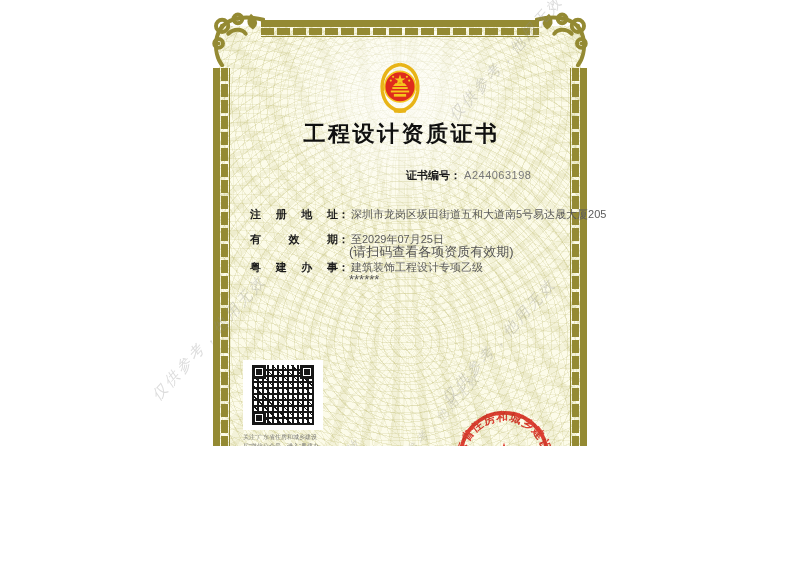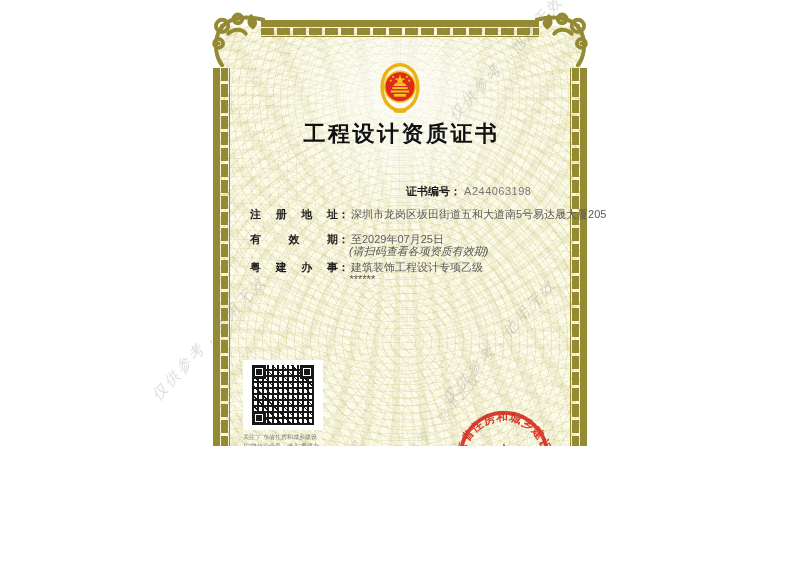--- a/index.html
+++ b/index.html
@@ -41,31 +41,31 @@
   .bar-v{width:7px;background:#948a33;}
   .lad-v{width:7px;margin-left:1px;background:repeating-linear-gradient(180deg,#948a33 0 13px,transparent 13px 16px);}
   .thin-v{width:1px;margin-left:1px;background:#948a33;}
   .edge-right .lad-v,.edge-right .thin-v{margin-left:0;margin-right:1px;}
 
   
   .content{position:absolute;inset:0;}
   .emblem{position:absolute;left:164px;top:42px;width:46px;height:54px;}
   .title{position:absolute;left:0;right:0;top:100px;text-align:center;font-size:22px;line-height:28px;
          font-weight:bold;letter-spacing:2.5px;padding-left:3px;color:#101010;}
-  .certno{position:absolute;left:193px;top:164px;font-size:11px;white-space:nowrap;}
+  .certno{position:absolute;left:193px;top:148px;font-size:11px;white-space:nowrap;}
   .certno .lab{font-weight:bold;color:#1c1c1c;}
   .certno .val{color:#767676;letter-spacing:.5px;}
 
   .fields{position:absolute;left:37px;top:187px;width:330px;}
   .f-row{height:13px;margin-bottom:12px;font-size:11px;white-space:nowrap;}
   .f-label{display:inline-block;width:88px;text-align:justify;text-align-last:justify;
            font-weight:bold;color:#1c1c1c;vertical-align:top;}
   .f-colon{font-weight:bold;color:#1c1c1c;margin-right:2px;}
   .f-value{color:#5b5b5b;}
-  .f-note{margin:-10px 16px 4px 99px;font-size:11px;height:9px;line-height:9px;color:#555;font-style:italic;}
+  .f-note{margin:-10px 16px 4px 99px;font-size:13px;height:9px;line-height:9px;color:#555;}
 
   .qrbox{position:absolute;left:30px;top:340px;width:80px;height:70px;background:#fff;
          display:flex;align-items:center;justify-content:center;}
   .qr{position:relative;width:62px;height:60px;background-color:#fff;background-image:
       repeating-linear-gradient(0deg,#161616 0 2px,transparent 2px 6px),
       repeating-linear-gradient(90deg,#161616 0 2px,transparent 2px 5px),
       repeating-linear-gradient(45deg,#161616 0 1px,transparent 1px 7px);}
   .fp{position:absolute;width:14px;height:14px;border:3px solid #161616;background:#fff;box-sizing:border-box;}
   .fp-tl{left:0;top:0;}.fp-tr{right:0;top:0;}.fp-bl{left:0;bottom:0;}
   .fp i{display:block;width:6px;height:6px;margin:1px;background:#161616;}

